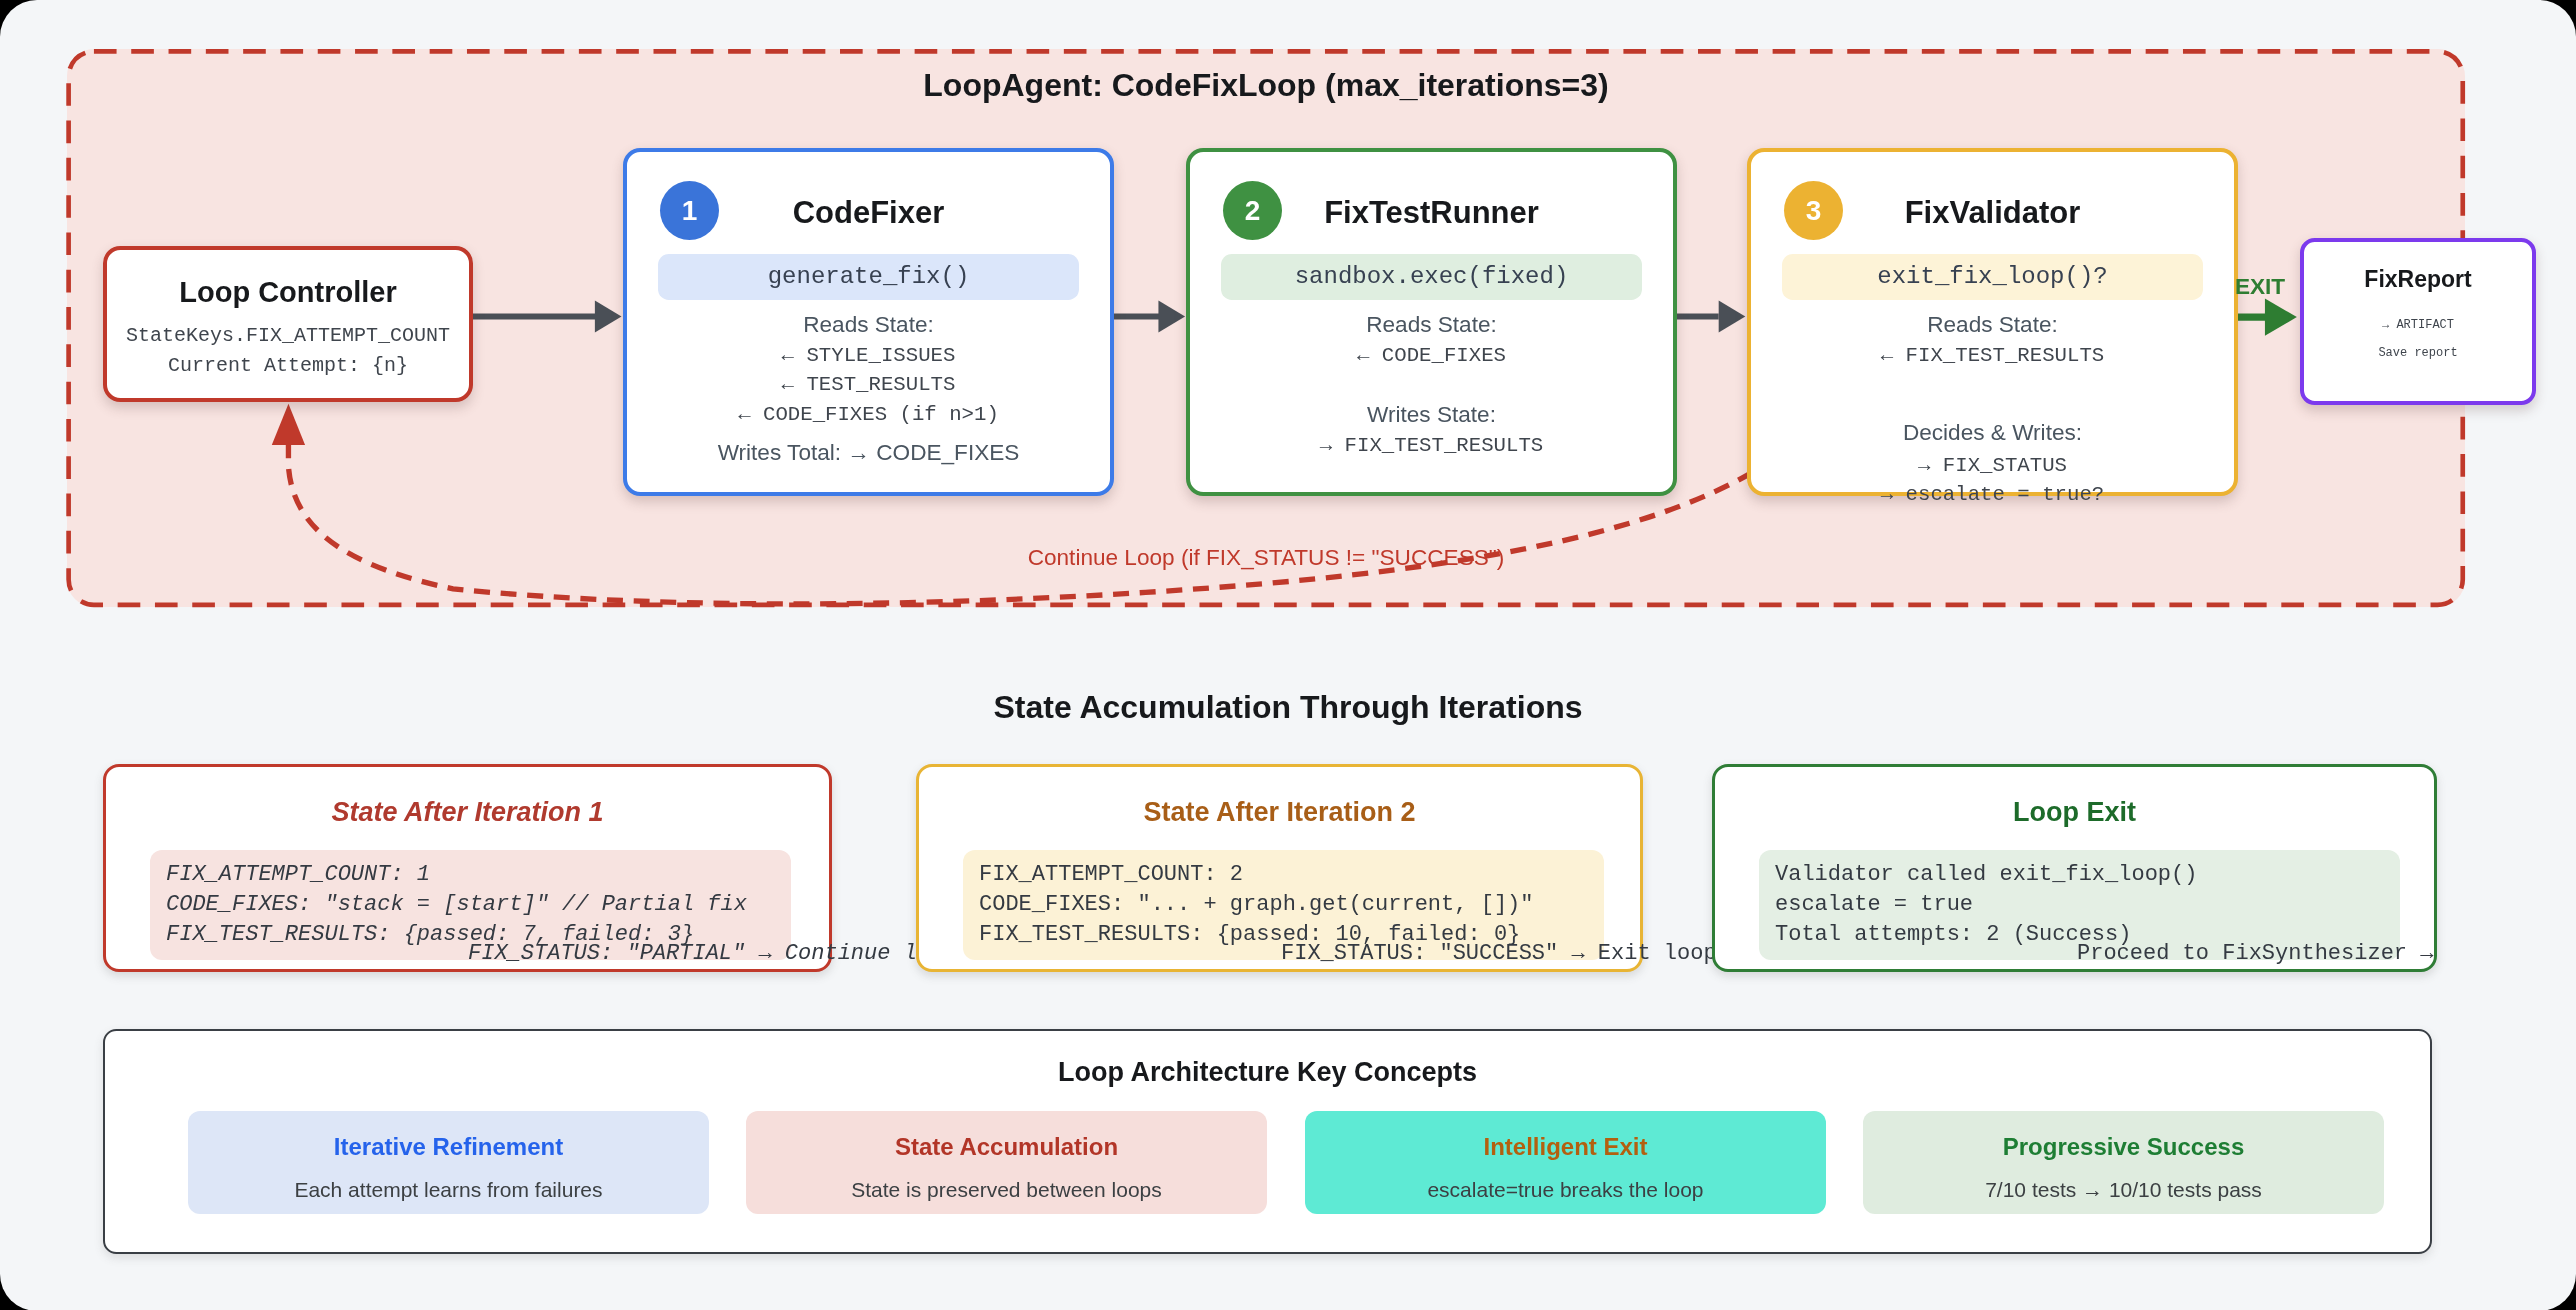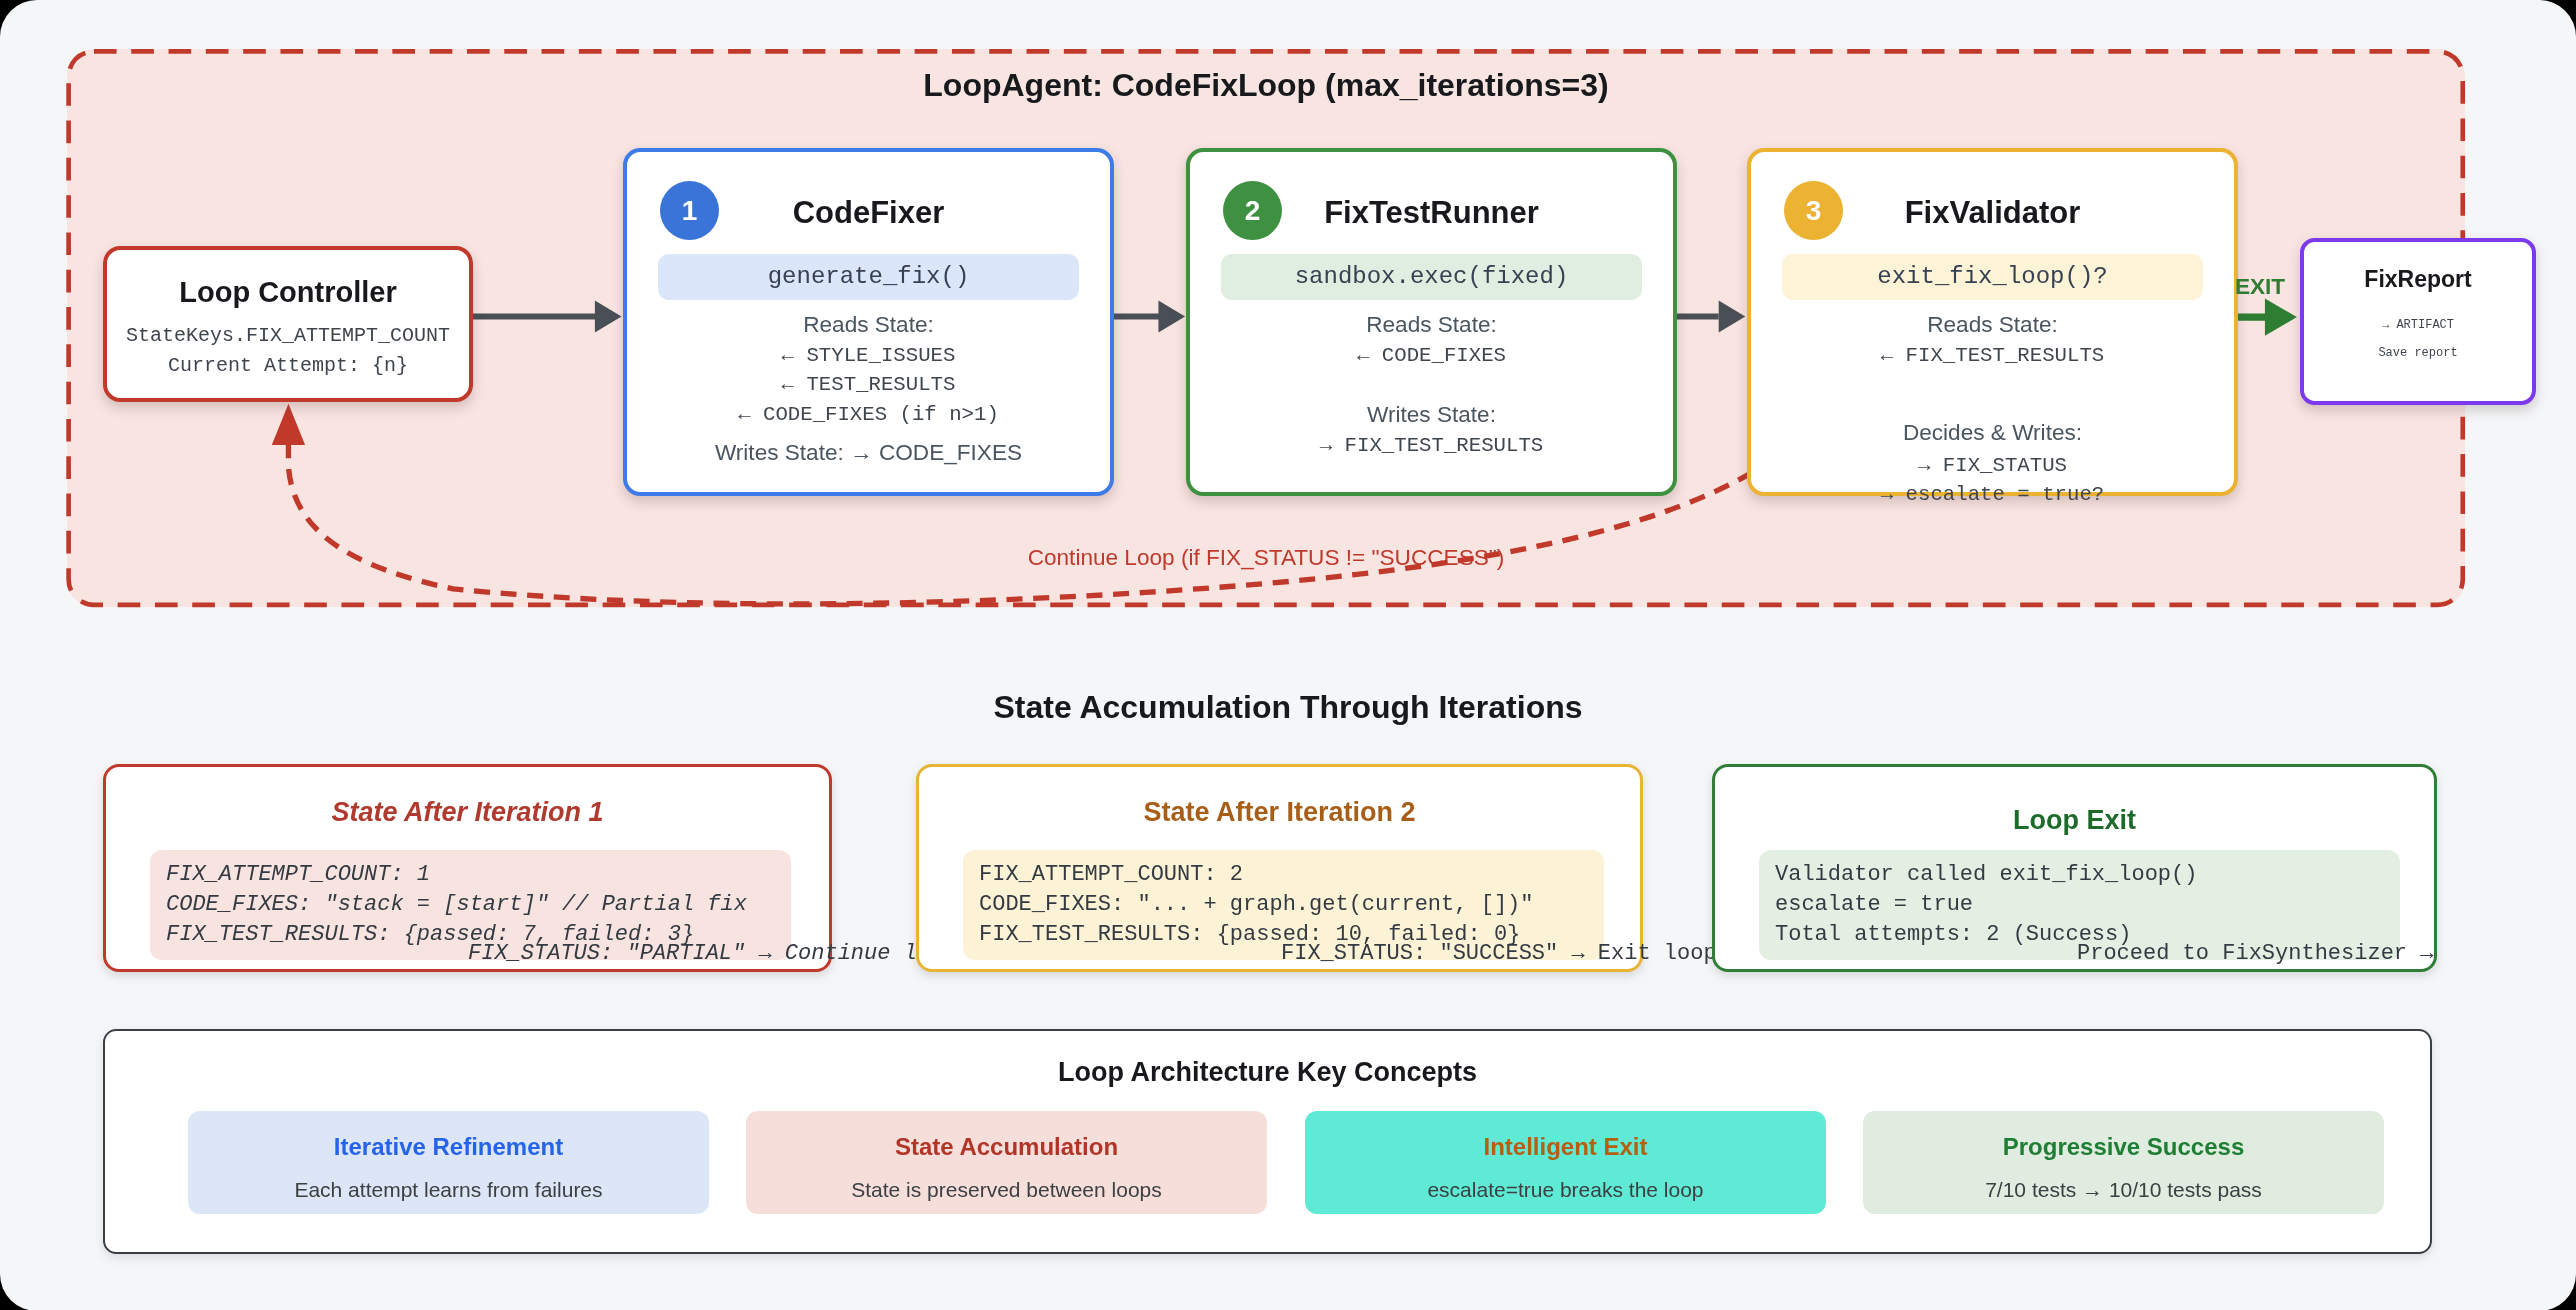--- a/index.html
+++ b/index.html
@@ -41,21 +41,21 @@
 
   .continue-label{left:933px;top:545px;width:666px;font-size:22.6px;color:#c0392b;}
 
   
   .section-heading{left:0;width:2576px;top:689px;font-size:32px;font-weight:bold;color:#17191c;}
   .stat-card{top:764px;height:202px;background:#fff;border-radius:16px;box-shadow:0 4px 9.3px rgba(80,80,80,.18);}
   .card-1{left:103px;width:723px;border:3.3px solid #c0392b;font-style:italic;}
   .card-2{left:916px;width:721px;border:3.3px solid #e8b434;}
   .card-3{left:1712px;width:719px;border:3.3px solid #2f7d36;}
   .card-title{left:0;right:0;top:31px;font-size:27px;font-weight:bold;line-height:29px;text-align:center;}
-  .title-red{color:#b03a2e;} .title-orange{color:#a85e17;} .title-green{color:#1d6b2a;margin-top:8px;}
+  .title-red{color:#b03a2e;} .title-orange{color:#a85e17;} .title-green{color:#1d6b2a;}
   .card-panel{left:44px;top:83px;width:609px;border-radius:12px;padding:10px 16px;
               font-size:22px;line-height:30px;color:#343a42;white-space:pre;}
   .panel-pink{background:#f7e3e0;} .panel-yellow{background:#fcf2d6;} .panel-green{background:#e4efe4;}
   .card-footer{left:362px;top:172px;font-size:22px;line-height:30px;color:#343a42;white-space:nowrap;}
 
   
   .concepts-box{left:103px;top:1029px;width:2325px;height:221px;background:#fff;
                 border:2.7px solid #3a3f45;border-radius:13.3px;box-shadow:0 4px 9.3px rgba(80,80,80,.15);}
   .concepts-title{left:0;right:0;top:27px;font-size:27px;font-weight:bold;color:#17191c;line-height:29px;}
   .concept-pill{top:80px;width:521px;height:103px;border-radius:12px;}
@@ -106,21 +106,21 @@
     </div>
 
     <div class="abs node agent agent-1">
       <div class="abs badge badge-1">1</div>
       <div class="abs agent-title center">CodeFixer</div>
       <div class="abs pill pill-blue mono">generate_fix()</div>
       <div class="abs row row-label" style="top:158px;">Reads State:</div>
       <div class="abs row row-mono mono" style="top:189px;">← STYLE_ISSUES</div>
       <div class="abs row row-mono mono" style="top:218px;">← TEST_RESULTS</div>
       <div class="abs row row-mono mono" style="top:248px;">← CODE_FIXES (if n&gt;1)</div>
-      <div class="abs row row-label" style="top:286px;">Writes State: → CODE_FIXES</div>
+      <div class="abs row row-label" style="top:286px;">Writes Total: → CODE_FIXES</div>
     </div>
 
     <div class="abs node agent agent-2">
       <div class="abs badge badge-2">2</div>
       <div class="abs agent-title center">FixTestRunner</div>
       <div class="abs pill pill-green mono">sandbox.exec(fixed)</div>
       <div class="abs row row-label" style="top:158px;">Reads State:</div>
       <div class="abs row row-mono mono" style="top:189px;">← CODE_FIXES</div>
       <div class="abs row row-label" style="top:248px;">Writes State:</div>
       <div class="abs row row-mono mono" style="top:279px;">→ FIX_TEST_RESULTS</div>

